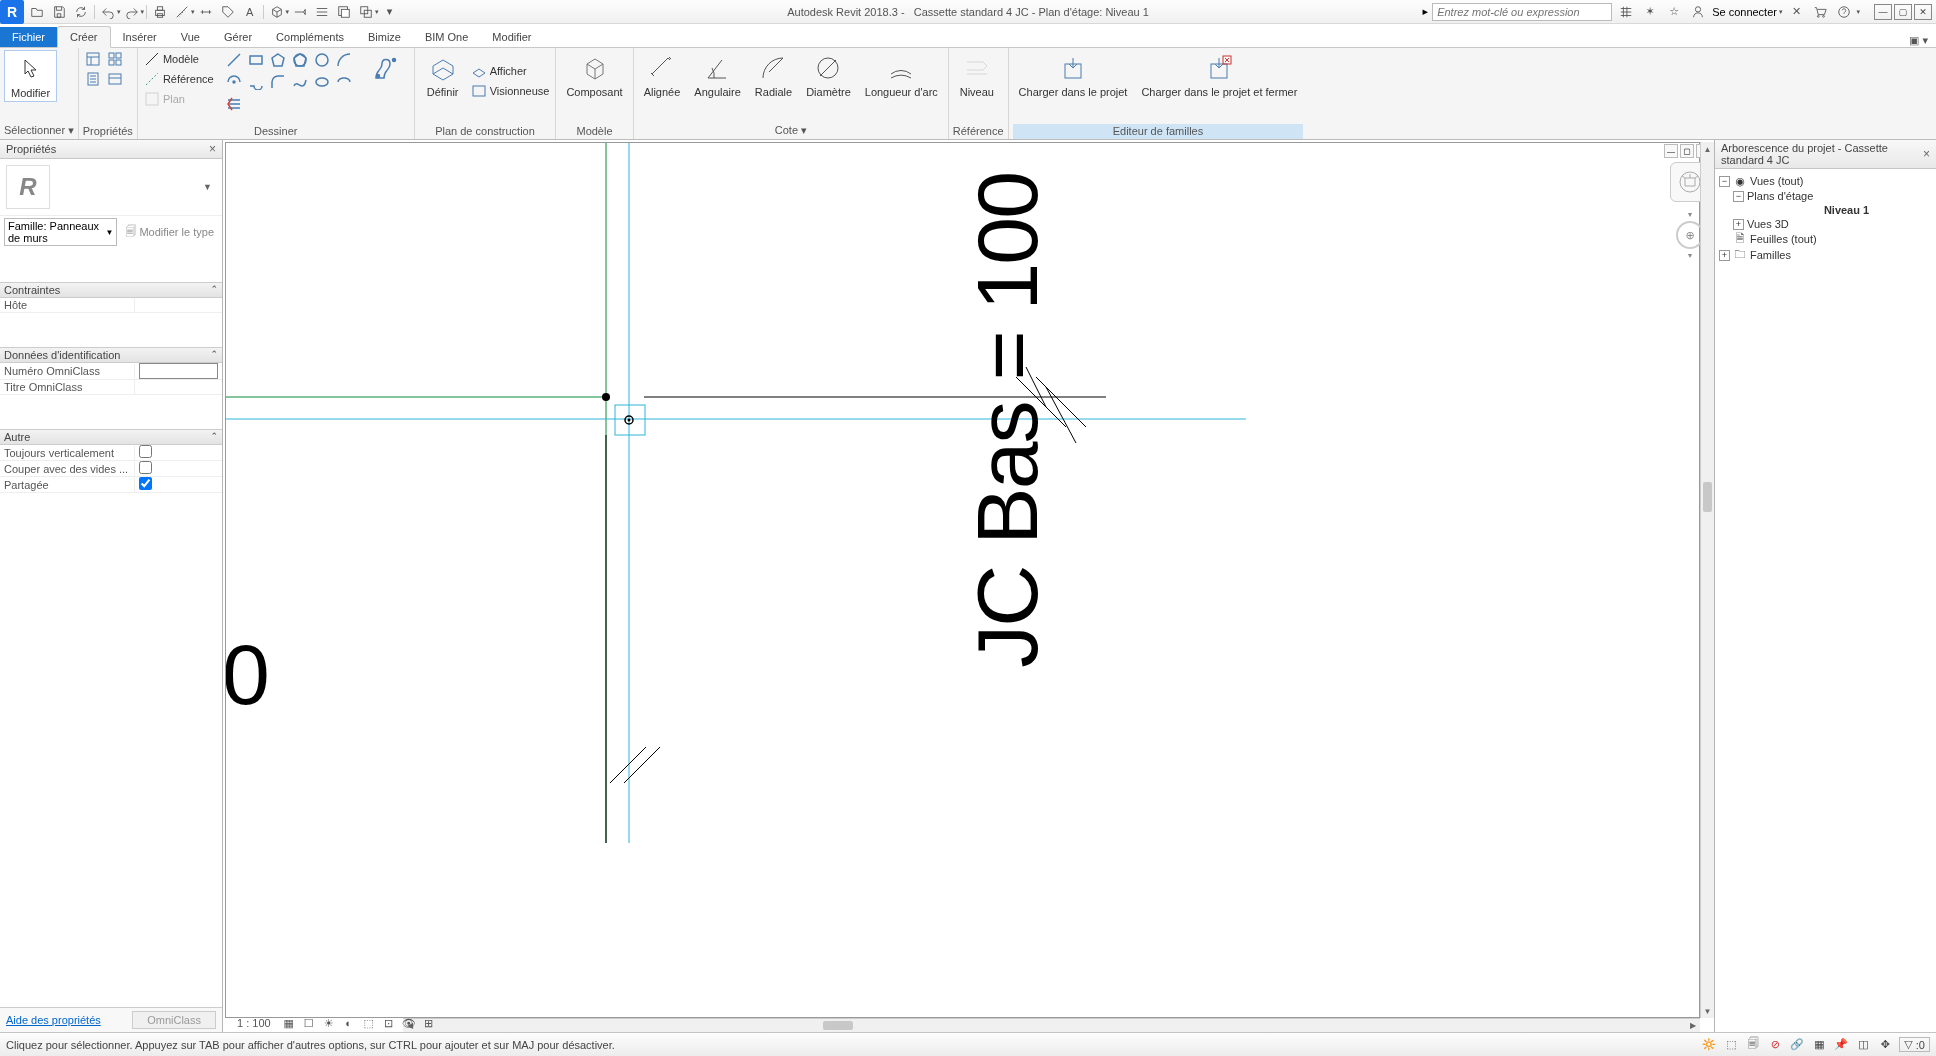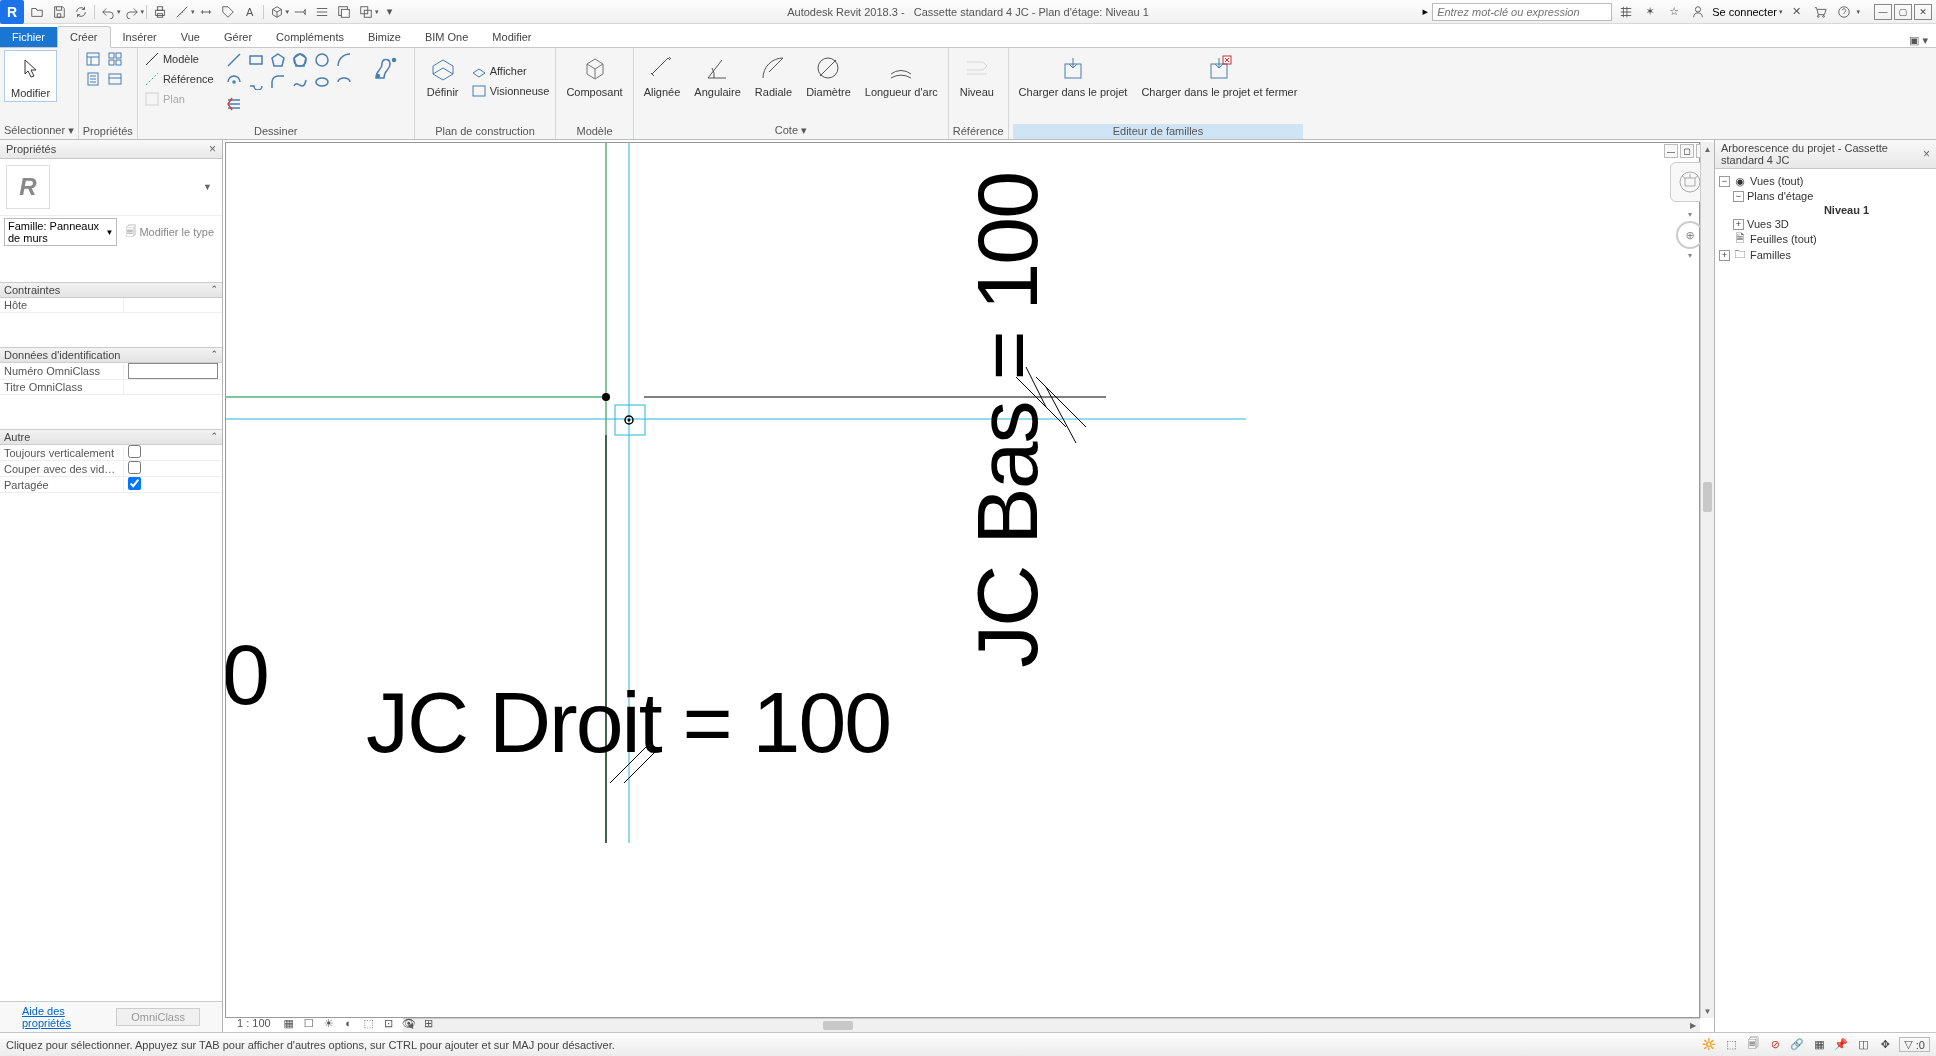--- a/index.html
+++ b/index.html
@@ -57,25 +57,25 @@
 .type-selector { display: flex; align-items: center; padding: 6px; gap: 6px; }
 .type-selector .type-icon { width: 44px; height: 44px; border: 1px solid #ddd; display: flex; align-items: center; justify-content: center; font-size: 24px; font-weight: bold; color: #888; font-style: italic; }
 .type-selector .type-dd { margin-left: auto; color: #666; font-size: 9px; cursor: pointer; padding: 4px; }
 .family-row { display: flex; padding: 2px 4px; gap: 4px; border-top: 1px solid #eee; }
 .family-combo { flex: 1; border: 1px solid #bbb; padding: 1px 3px; font-size: 11px; background: #fff; display: flex; align-items: center; }
 .family-combo .dd { margin-left: auto; font-size: 8px; }
 .edit-type-btn { display: flex; align-items: center; gap: 3px; padding: 1px 4px; color: #888; cursor: pointer; }
 .prop-group-header { background: linear-gradient(#f3f3f3,#e3e3e3); padding: 1px 4px; color: #444; display: flex; border-top: 1px solid #ccc; border-bottom: 1px solid #ccc; margin-top: 34px; }
 .prop-group-header .collapse { margin-left: auto; font-size: 9px; cursor: pointer; }
 .prop-row { display: flex; border-bottom: 1px solid #eee; align-items: center; }
-.prop-row .plabel { width: 124px; padding: 1px 4px; color: #555; border-right: 1px solid #eee; overflow: hidden; white-space: nowrap; text-overflow: ellipsis; }
+.prop-row .plabel { width: 135px; padding: 1px 4px; color: #555; border-right: 1px solid #eee; overflow: hidden; white-space: nowrap; text-overflow: ellipsis; }
 .prop-row .pvalue { flex: 1; padding: 0 4px; }
 .prop-row .pvalue input[type=text] { width: 100%; border: 1px solid #888; padding: 0 2px; height: 16px; font-size: 11px; }
 .prop-row .pvalue input[type=checkbox] { }
-.prop-footer { margin-top: auto; border-top: 1px solid #ccc; display: flex; align-items: center; padding: 3px 22px; gap: 10px; background: #f8f8f8; }
+.prop-footer { margin-top: auto; border-top: 1px solid #ccc; display: flex; align-items: center; padding: 3px 6px; gap: 10px; background: #f8f8f8; }
 .prop-footer a { color: #0066cc; text-decoration: underline; cursor: pointer; }
 .apply-btn { margin-left: auto; padding: 2px 14px; border: 1px solid #ccc; background: #f0f0f0; color: #999; }
 
 
 .canvas-wrap { flex: 1; position: relative; background: #fff; overflow: hidden; }
 .canvas-wrap::before { content: ""; position: absolute; inset: 2px 14px 14px 2px; border: 1px solid #999; pointer-events: none; }
 .canvas { position: absolute; inset: 3px 15px 15px 3px; overflow: hidden; }
 .vscroll { position: absolute; right: 0; top: 2px; bottom: 14px; width: 14px; background: #f0f0f0; border-left: 1px solid #ccc; }
 .vscroll .thumb { position: absolute; left: 2px; right: 2px; top: 340px; height: 30px; background: #c8c8c8; border-radius: 2px; }
 .vscroll .arrow { position: absolute; left: 0; right: 0; height: 14px; display: flex; align-items: center; justify-content: center; font-size: 8px; color: #666; }
@@ -660,21 +660,20 @@
         <line x1="790" y1="234" x2="840" y2="284" stroke="#000" stroke-width="1"></line>
         <line x1="810" y1="234" x2="860" y2="284" stroke="#000" stroke-width="1"></line>
         <line x1="800" y1="224" x2="820" y2="264" stroke="#000" stroke-width="1"></line>
         <line x1="820" y1="244" x2="850" y2="300" stroke="#000" stroke-width="1"></line>
 
         <line x1="384" y1="640" x2="420" y2="604" stroke="#000" stroke-width="1"></line>
         <line x1="398" y1="640" x2="434" y2="604" stroke="#000" stroke-width="1"></line>
       </svg>
 
       <div class="dim-text vert" style="left:732px; top:30px; font-size:86px; letter-spacing:-2px">JC Bas = 100</div>
-      <div class="dim-text" style="left:140px; top:530px; font-size:86px; letter-spacing:-2px">JC Droit = 100</div>
       <div class="dim-text" style="left:-4px; top:482px; font-size:86px">0</div>
     </div>
 
     <div class="view-tools">
       <div class="vt-btn">—</div>
       <div class="vt-btn">▢</div>
       <div class="vt-btn">×</div>
     </div>
     <div class="nav-stack">
       <div class="viewcube">

